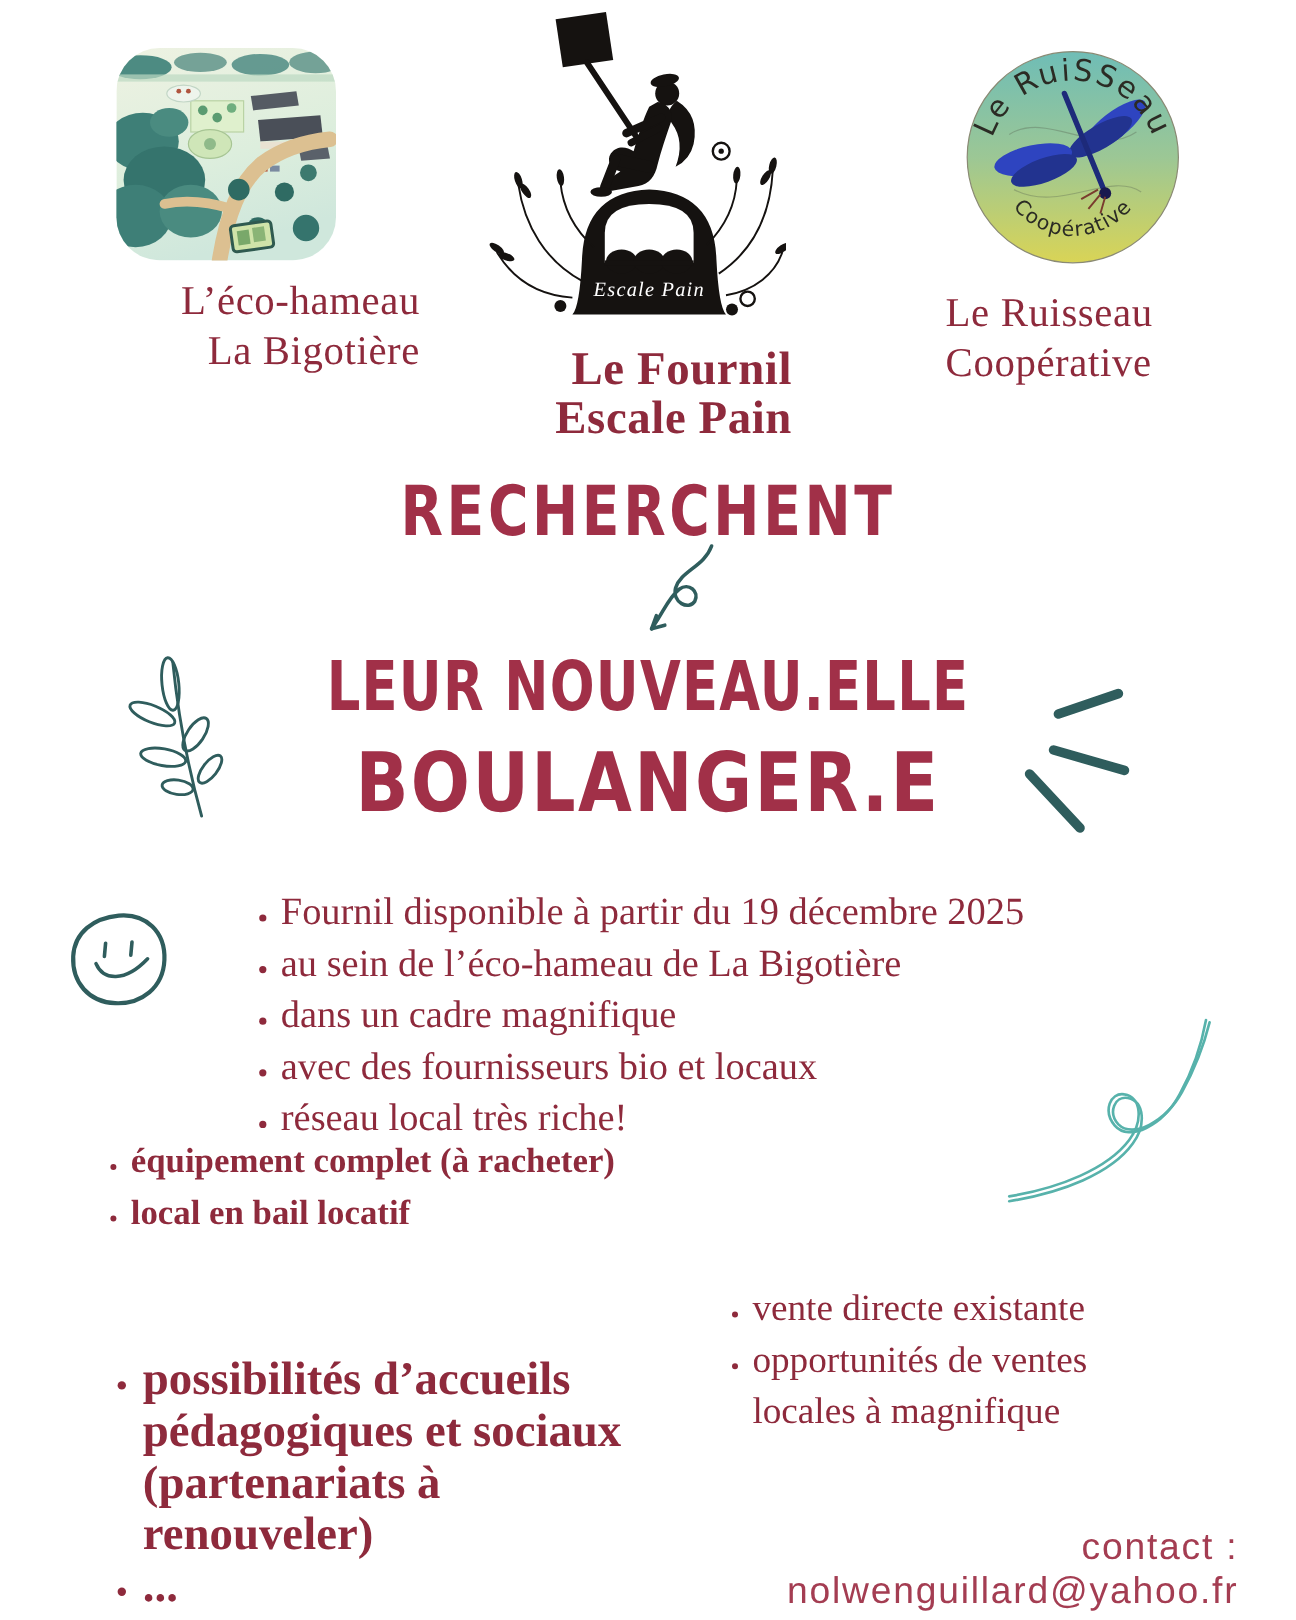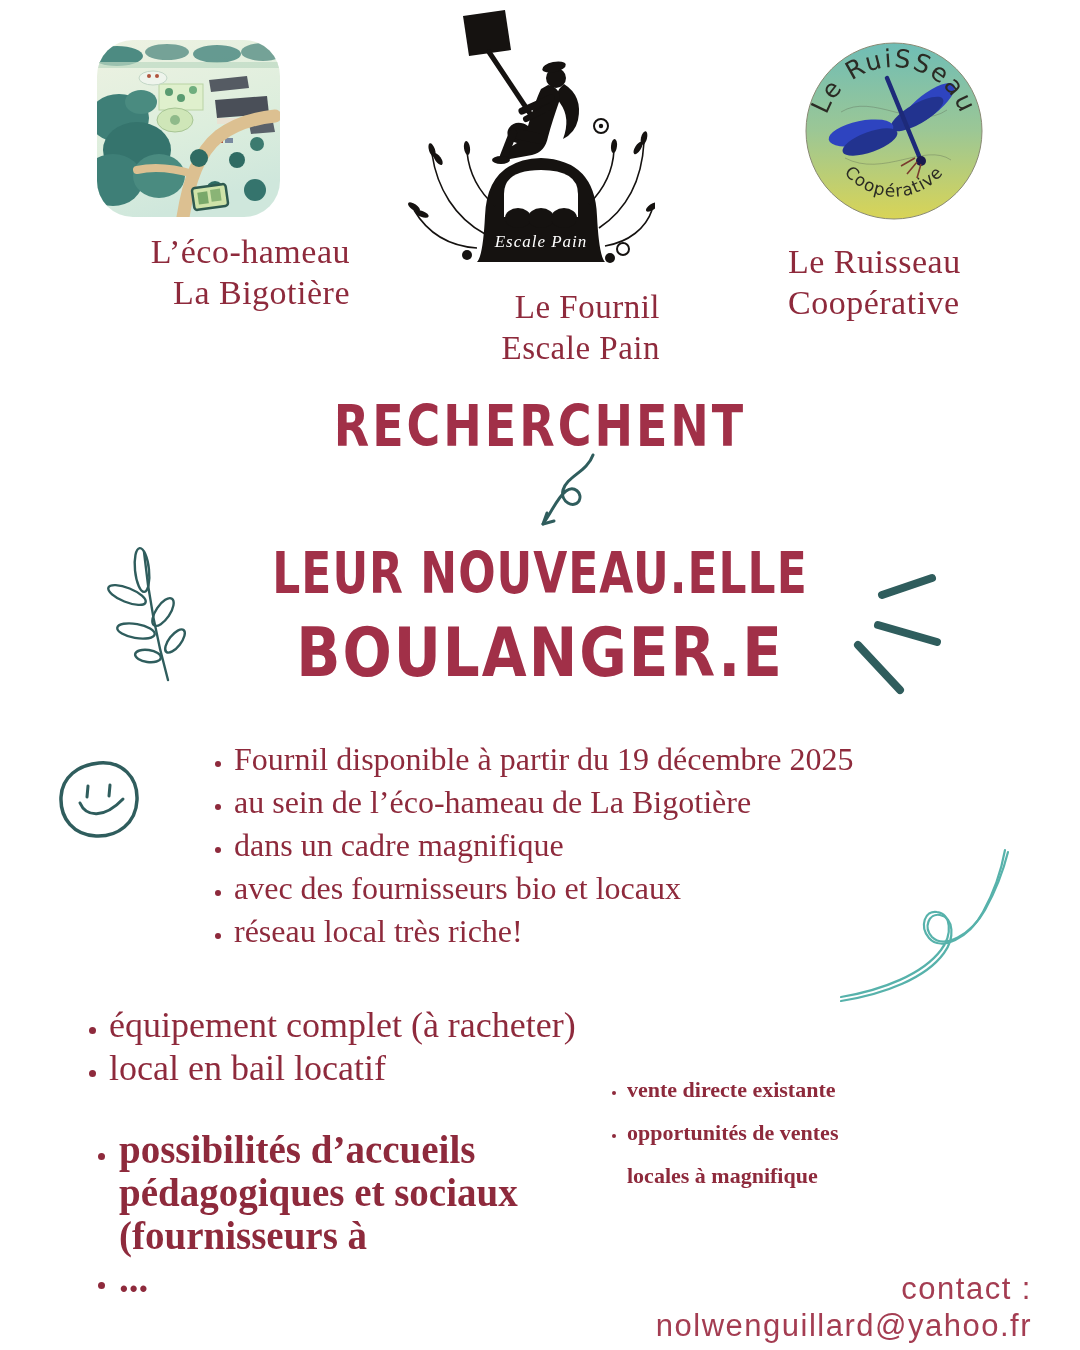--- a/index.html
+++ b/index.html
@@ -3,37 +3,37 @@
 <meta charset="utf-8">
 <style>
   html,body{margin:0;padding:0;background:#fff;}
   .canvas{position:relative;width:1080px;height:1350px;background:#ffffff;overflow:hidden;
           font-family:"Liberation Serif", serif;}
   .abs{position:absolute;}
 
   
   .org-label{color:#8e2a3c;font-size:34px;line-height:41px;letter-spacing:.5px;}
   .org-label.center{text-align:right;}
-  .org-label.bold{font-weight:normal;font-size:33px;}
+  .org-label.bold{font-weight:bold;font-size:39px;}
 
   
   .display{width:1080px;text-align:center;color:#a13048;
            font-family:"DejaVu Sans", sans-serif;font-weight:bold;
            transform-origin:top center;}
   #recherchent{top:392px;font-size:46px;letter-spacing:3px;transform:scaleY(1.25);}
   #head-line1{top:540px;font-size:44px;letter-spacing:1px;transform:scaleY(1.3);}
   #head-line2{top:612px;font-size:58px;letter-spacing:2px;transform:scaleY(1.18);}
 
   
   ul.blist{margin:12px;padding:0 0 0 32px;list-style:disc;color:#8e2a3c;}
   ul.blist li{line-height:43px;}
   ul.blist li::marker{font-size:.62em;}
   #list-main{left:190px;top:726px;width:820px;font-size:32px;}
-  #list-left-top{left:65px;top:992px;width:640px;font-size:36px;font-weight:normal;}
-  #list-right{left:583px;top:1056px;width:430px;font-size:22px;font-weight:bold;}
+  #list-left-top{left:65px;top:935px;width:640px;font-size:29px;font-weight:bold;}
+  #list-right{left:583px;top:1056px;width:430px;font-size:31px;font-weight:normal;}
   #list-left-bottom{left:75px;top:1116px;width:450px;font-size:39px;font-weight:bold;}
   .bline{display:block;}
 
   
   #contact{right:48px;top:1250px;text-align:right;color:#a43d52;
            font-family:"Liberation Sans", sans-serif;font-size:31px;
            line-height:37px;letter-spacing:1.5px;margin-top:20px;}
 
   svg{display:block;}
 </style>
@@ -273,21 +273,22 @@
     <li>
       <span class="bline">opportunités de ventes</span>
       <span class="bline">locales à magnifique</span>
     </li>
   </ul>
 
   <ul id="list-left-bottom" class="abs blist">
     <li>
       <span class="bline">possibilités d’accueils</span>
       <span class="bline">pédagogiques et sociaux</span>
-      <span class="bline">(fournisseurs à</span>
+      <span class="bline">(partenariats à</span>
+      <span class="bline">renouveler)</span>
     </li>
     <li>
       <span>...</span>
     </li>
   </ul>
 
   <div id="contact" class="abs">
     <span class="bline">contact :</span>
     <span class="bline">nolwenguillard@yahoo.fr</span>
   </div>

